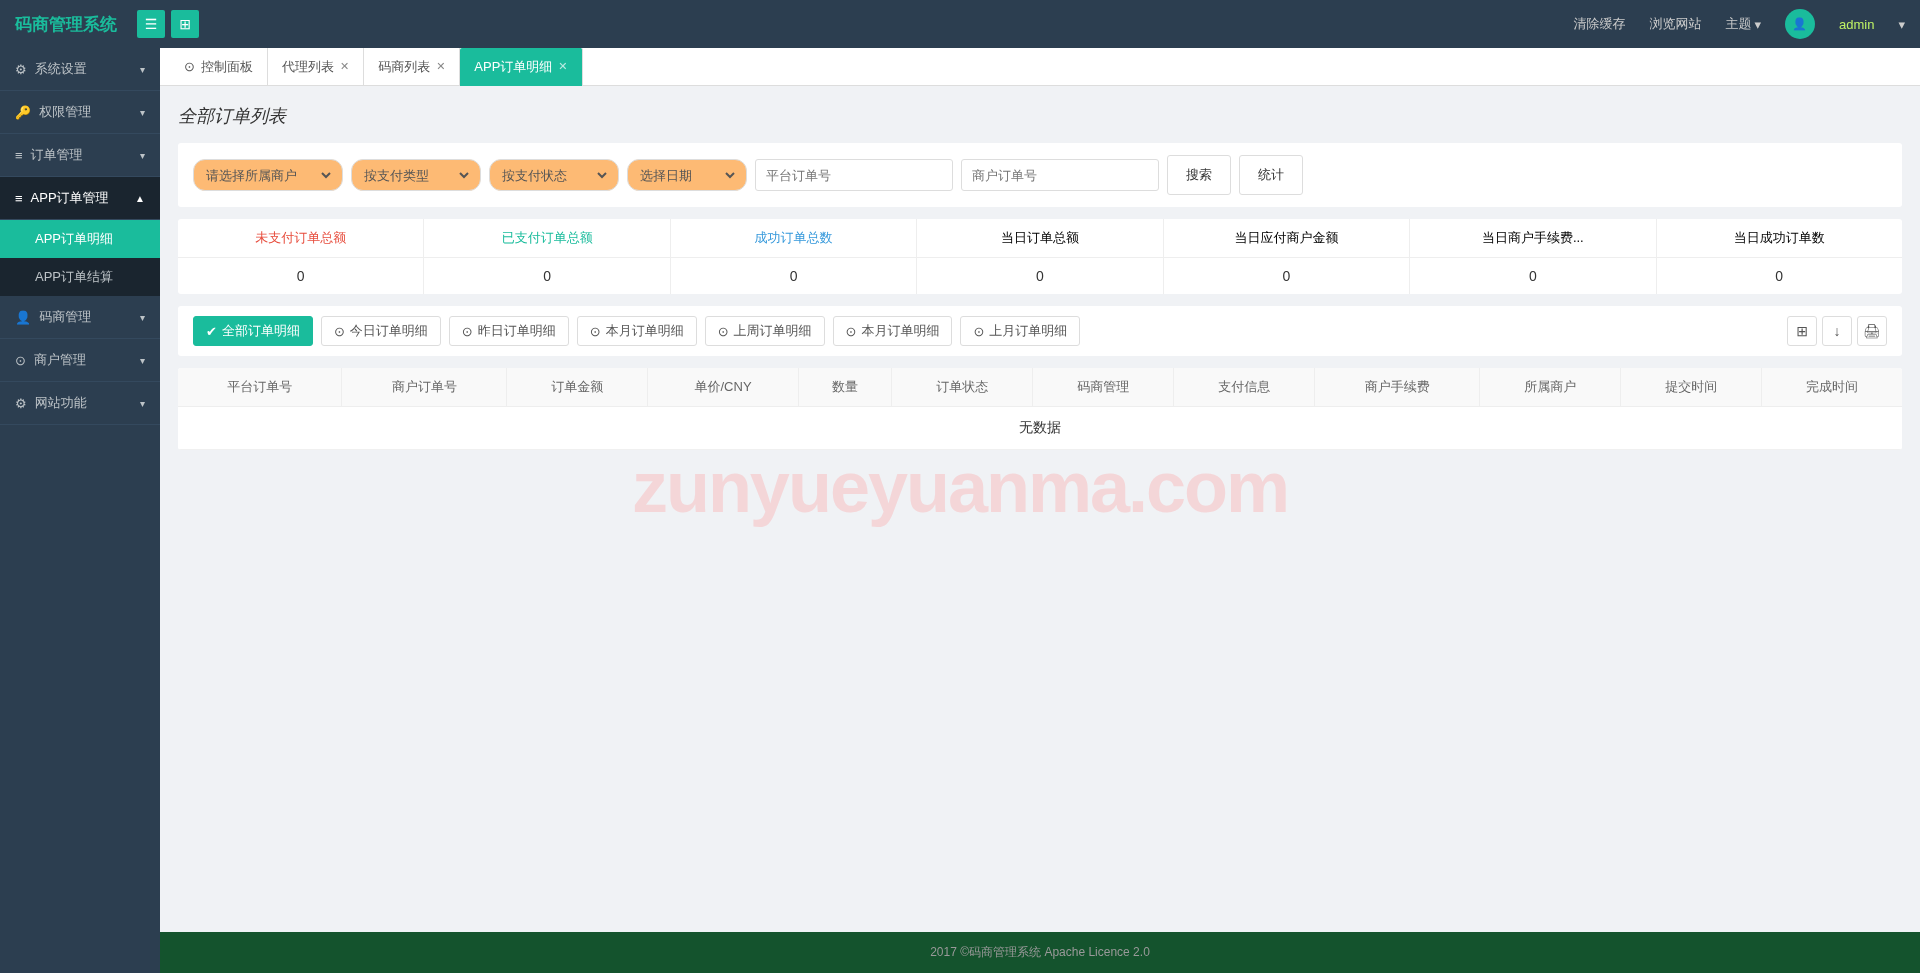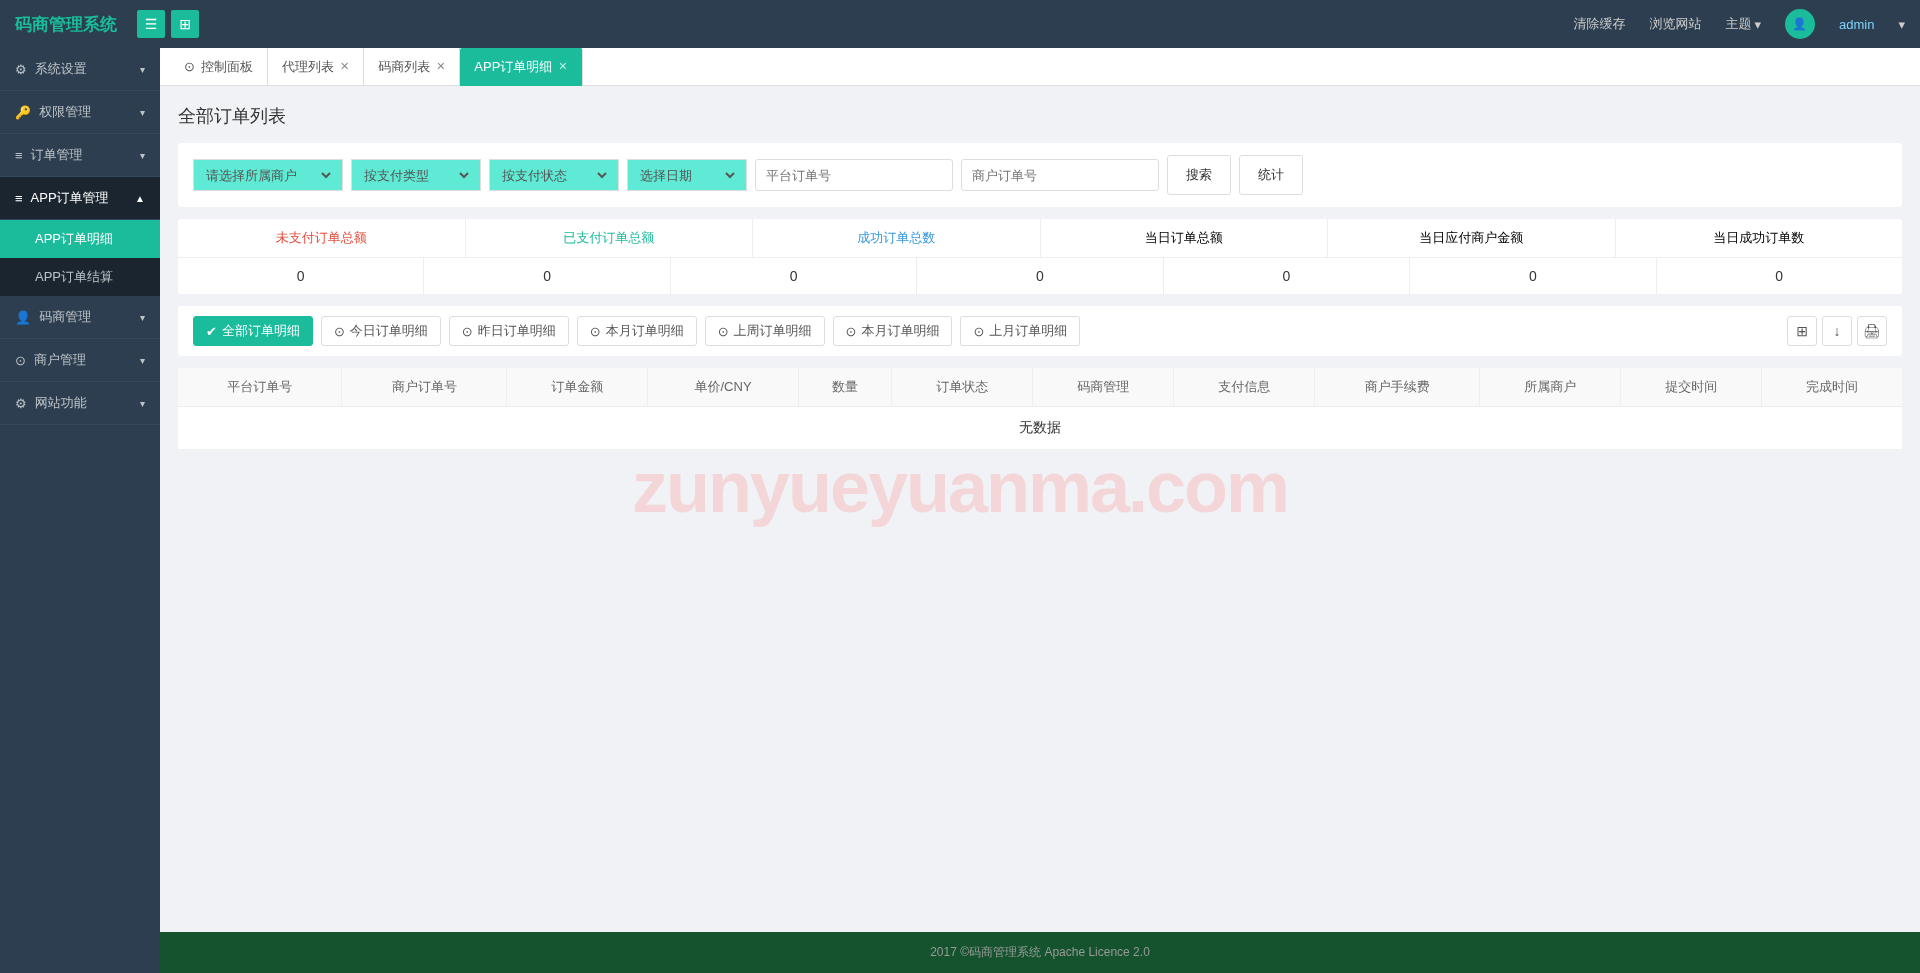--- a/index.html
+++ b/index.html
@@ -47,21 +47,21 @@
       font-size: 13px;
     }
     .top-nav .right-actions span { cursor: pointer; }
     .top-nav .user-avatar {
       width: 30px; height: 30px;
       border-radius: 50%;
       background: #1abc9c;
       display: flex; align-items: center; justify-content: center;
       color: #fff; font-size: 12px;
     }
-    .top-nav .admin-label { color: #7dd3fc; cursor: pointer; }
+    .top-nav .admin-label { color: #bef264; cursor: pointer; }
     .top-nav .theme-dropdown { display: flex; align-items: center; gap: 3px; cursor: pointer; }
 
     
     .main-layout {
       display: flex;
       flex: 1;
       overflow: hidden;
     }
 
     
@@ -144,41 +144,42 @@
       overflow-y: auto;
       padding: 18px;
       background: #f0f2f5;
     }
 
     .page-title {
       font-size: 18px;
       color: #333;
       margin-bottom: 15px;
       font-weight: normal;
+      font-style: italic;
     }
 
     
     .filter-bar {
       background: #fff;
       padding: 12px 15px;
       border-radius: 3px;
       margin-bottom: 12px;
       display: flex;
       align-items: center;
       gap: 8px;
       flex-wrap: wrap;
     }
     .filter-select {
       height: 32px;
       border: 1px solid #ddd;
-      border-radius: 0;
+      border-radius: 12px;
       padding: 0 8px;
       color: #555;
       font-size: 13px;
-      background: #5eead4;
+      background: #fdba74;
       min-width: 140px;
       cursor: pointer;
       display: flex;
       align-items: center;
       justify-content: space-between;
       gap: 5px;
     }
     .filter-select select {
       border: none;
       outline: none;
@@ -500,20 +501,21 @@
         <button class="filter-btn">统计</button>
       </div>
 
       <div class="stats-bar">
         <div class="stats-headers">
           <div class="stats-header-item red">未支付订单总额</div>
           <div class="stats-header-item green">已支付订单总额</div>
           <div class="stats-header-item blue">成功订单总数</div>
           <div class="stats-header-item">当日订单总额</div>
           <div class="stats-header-item">当日应付商户金额</div>
+          <div class="stats-header-item">当日商户手续费...</div>
           <div class="stats-header-item">当日成功订单数</div>
         </div>
         <div class="stats-values">
           <div class="stats-value-item">0</div>
           <div class="stats-value-item">0</div>
           <div class="stats-value-item">0</div>
           <div class="stats-value-item">0</div>
           <div class="stats-value-item">0</div>
           <div class="stats-value-item">0</div>
           <div class="stats-value-item">0</div>

